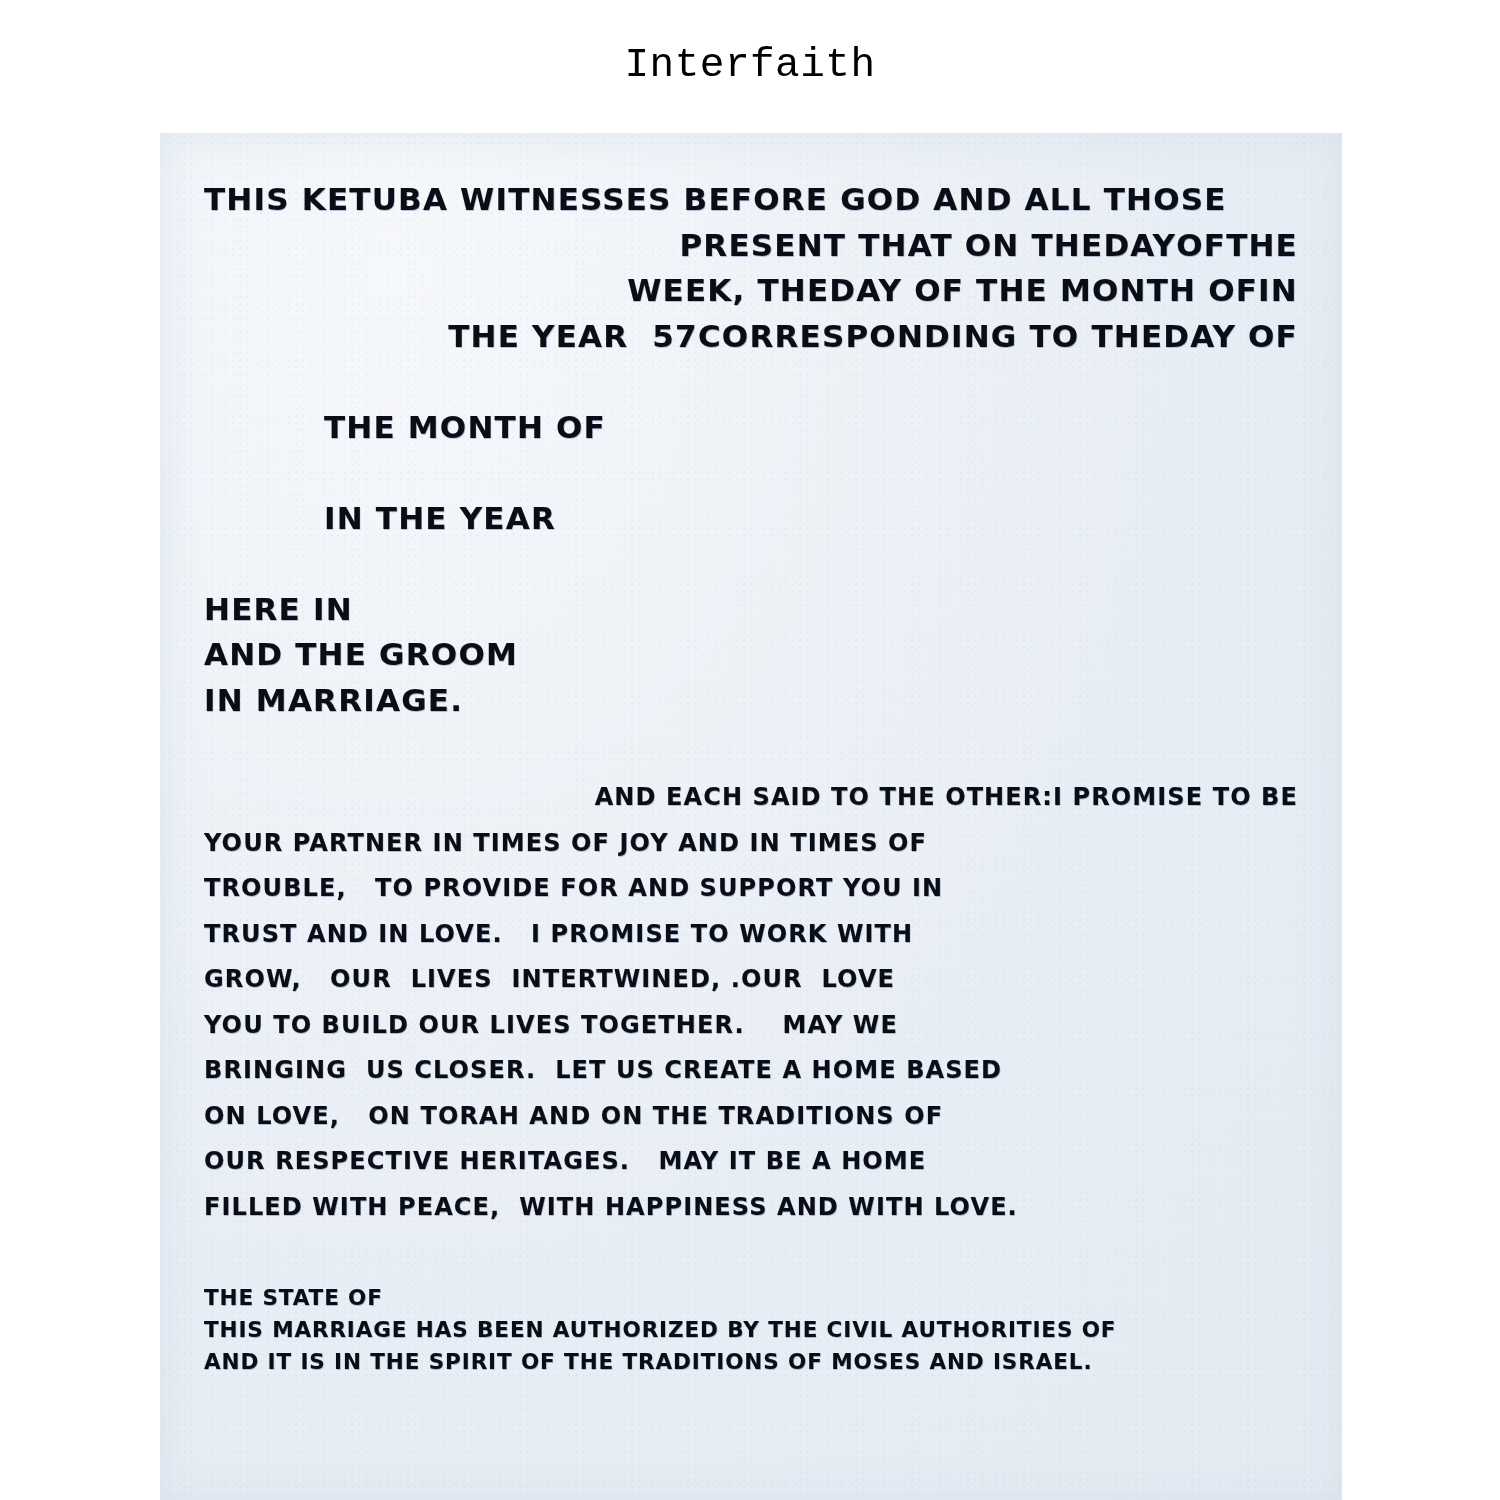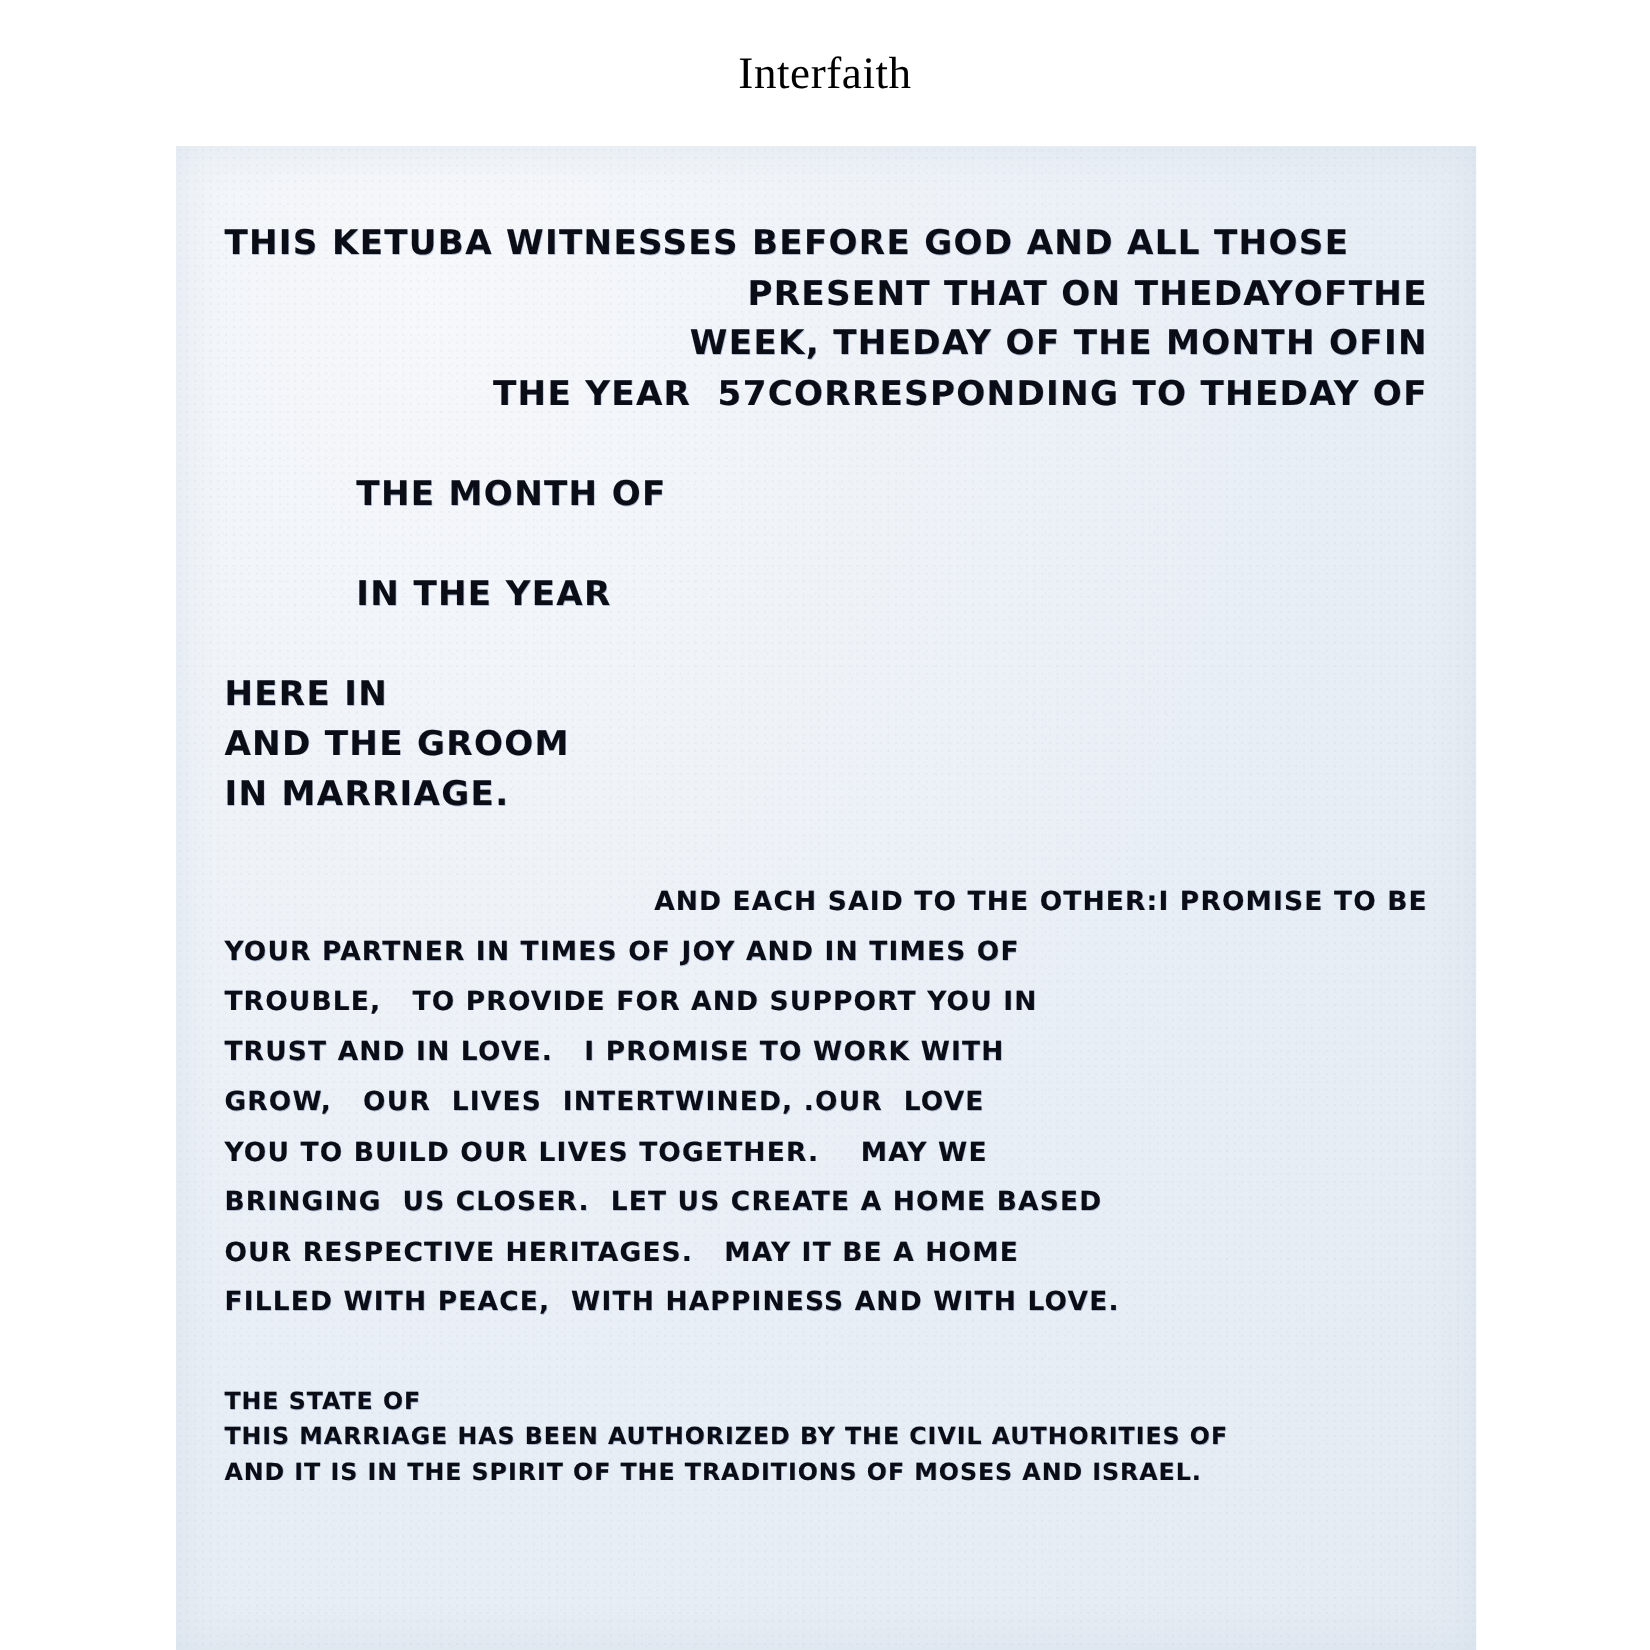--- a/index.html
+++ b/index.html
@@ -17,21 +17,21 @@
     position: relative;
     width: 1500px;
     height: 1500px;
   }
   .page-title {
     position: absolute;
     top: 42px;
     left: 0;
     width: 1500px;
     text-align: center;
-    font-family: Liberation Serif, serif;
+    font-family: Liberation Mono, monospace;
     font-size: 41px;
     font-weight: 400;
     color: #000000;
     letter-spacing: 0.5px;
   }
   .document {
     position: absolute;
     top: 133px;
     left: 160px;
     width: 1182px;
@@ -52,21 +52,20 @@
       radial-gradient(rgba(160,175,195,0.07) 1px, transparent 1px);
     background-size: 7px 7px, 11px 11px;
     background-position: 0 0, 4px 5px;
     pointer-events: none;
   }
   .ketuba-text {
     position: relative;
     z-index: 2;
     padding: 44px 44px 0 44px;
     color: #0a0a12;
-    margin-top: 22px;
   }
   .cal {
     font-family: "DejaVu Sans", sans-serif;
     font-weight: 700;
     text-transform: uppercase;
     color: #0b0d16;
     text-shadow: 0.6px 0.6px 0 rgba(60,90,140,0.35);
     -webkit-text-stroke: 0.2px rgba(20,30,60,0.4);
   }
   .block-main {
@@ -149,20 +148,21 @@
         <div class="line justify">
           <span>AND EACH SAID TO THE OTHER:</span>
           <span>I PROMISE TO BE</span>
         </div>
         <div class="line">YOUR PARTNER IN TIMES OF JOY AND IN TIMES OF</div>
         <div class="line">TROUBLE,   TO PROVIDE FOR AND SUPPORT YOU IN</div>
         <div class="line">TRUST AND IN LOVE.   I PROMISE TO WORK WITH</div>
         <div class="line">GROW,   OUR  LIVES  INTERTWINED, .OUR  LOVE</div>
         <div class="line">YOU TO BUILD OUR LIVES TOGETHER.    MAY WE</div>
         <div class="line">BRINGING  US CLOSER.  LET US CREATE A HOME BASED</div>
+        <div class="line">ON LOVE,   ON TORAH AND ON THE TRADITIONS OF</div>
         <div class="line">OUR RESPECTIVE HERITAGES.   MAY IT BE A HOME</div>
         <div class="line">FILLED WITH PEACE,  WITH HAPPINESS AND WITH LOVE.</div>
       </div>
 
       <div class="spacer-md"></div>
 
       <div class="cal block-civil">
         <div class="line">THE STATE OF</div>
         <div class="line">THIS MARRIAGE HAS BEEN AUTHORIZED BY THE CIVIL AUTHORITIES OF</div>
         <div class="line">AND IT IS IN THE SPIRIT OF THE TRADITIONS OF MOSES AND ISRAEL.</div>

